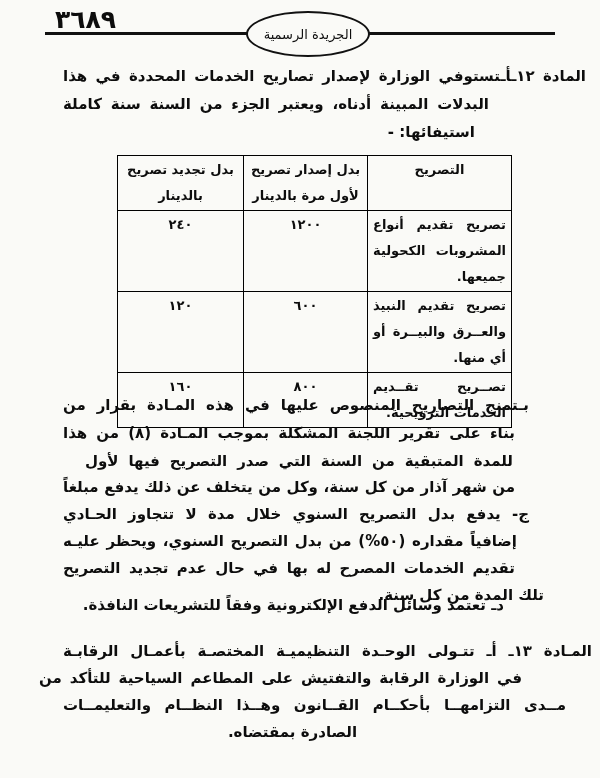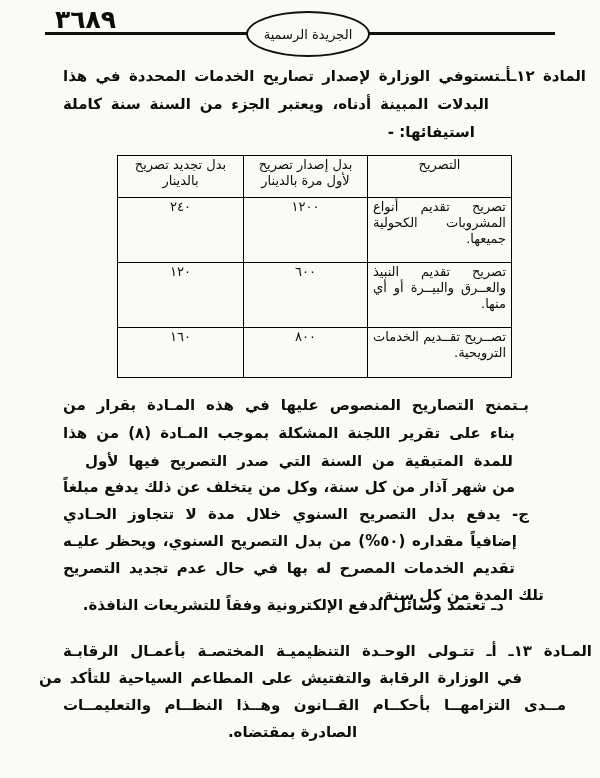--- a/index.html
+++ b/index.html
@@ -51,21 +51,21 @@
   .a13 .l3{padding-right:34px;}
   .a13 .l4{padding-right:78px;}
   
   .fees{
     position:absolute;top:155px;left:117px;width:394px;
     border-collapse:collapse;table-layout:fixed;direction:rtl;
     font-size:13px;
   }
   .fees td,.fees th{
     border:1.5px solid #000;vertical-align:top;
-    padding:1px 5px;line-height:16px;font-weight:normal;box-sizing:border-box;
+    padding:1px 5px;line-height:26px;font-weight:bold;box-sizing:border-box;
   }
   .fees th{text-align:center;height:42px;}
   .fees td.permit{text-align:justify;}
   .fees td.num{text-align:center;letter-spacing:3px;}
   .fees tr.r1 td{height:65px;}
   .fees tr.r2 td{height:65px;}
   .fees tr.r3 td{height:50px;}
 </style>
 </head>
 <body>

